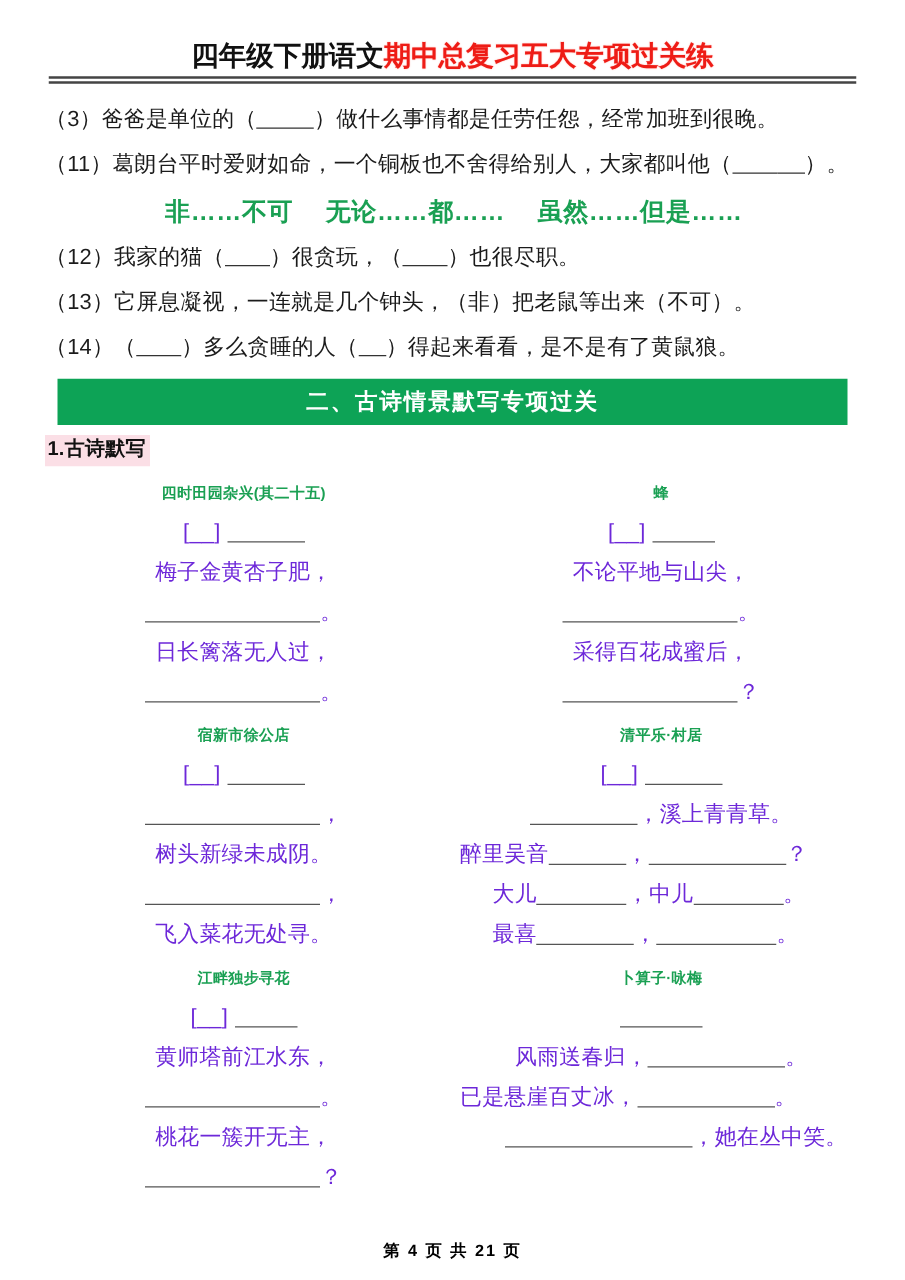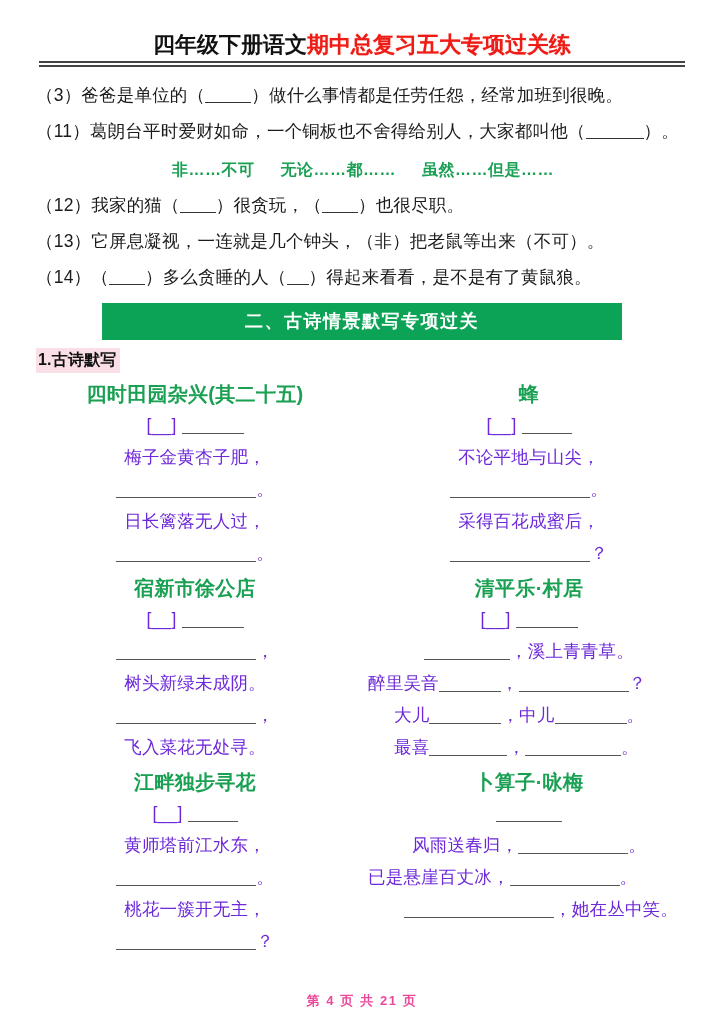--- a/index.html
+++ b/index.html
@@ -69,30 +69,30 @@
   }
   .bu-xs { width: 22px; }
   .bu-sm { width: 36px; }
   .bu-md { width: 46px; }
 
   .green-line {
     margin-top: 4px;
     text-align: center;
     color: #1aa053;
     font-weight: 700;
-    font-size: 16px;
+    font-size: 20px;
     line-height: 34px;
     letter-spacing: .5px;
   }
   .green-line .gap { display: inline-block; width: 26px; }
 
   
   .banner {
     margin: 8px auto 0 auto;
-    width: 520px;
+    width: 632px;
     background: #0da356;
     color: #ffffff;
     text-align: center;
     font-size: 18px;
     font-weight: 700;
     letter-spacing: 1.5px;
     padding: 6px 0 7px 0;
     box-sizing: border-box;
   }
 
@@ -121,21 +121,21 @@
   .poem-cell {
     width: 50%;
     box-sizing: border-box;
     padding: 0 6px;
     margin-bottom: 4px;
   }
   .poem-title {
     text-align: center;
     color: #1aa053;
     font-weight: 700;
-    font-size: 20px;
+    font-size: 12px;
     line-height: 30px;
     letter-spacing: .3px;
   }
   .poem-body {
     font-size: 17.5px;
     line-height: 32px;
     color: #6d28d9;
     letter-spacing: .2px;
   }
   .pl { white-space: nowrap; }
@@ -163,21 +163,21 @@
   .w150 { width: 150px; }
 
   
   .footer {
     position: absolute;
     left: 0;
     right: 0;
     bottom: 14px;
     text-align: center;
     font-size: 13px;
-    color: #ec4899;
+    color: #000000;
     letter-spacing: 1.6px;
     font-weight: 700;
   }
 </style>
 </head>
 <body>
 
 <div class="page">
 
   <div class="title-wrap">

